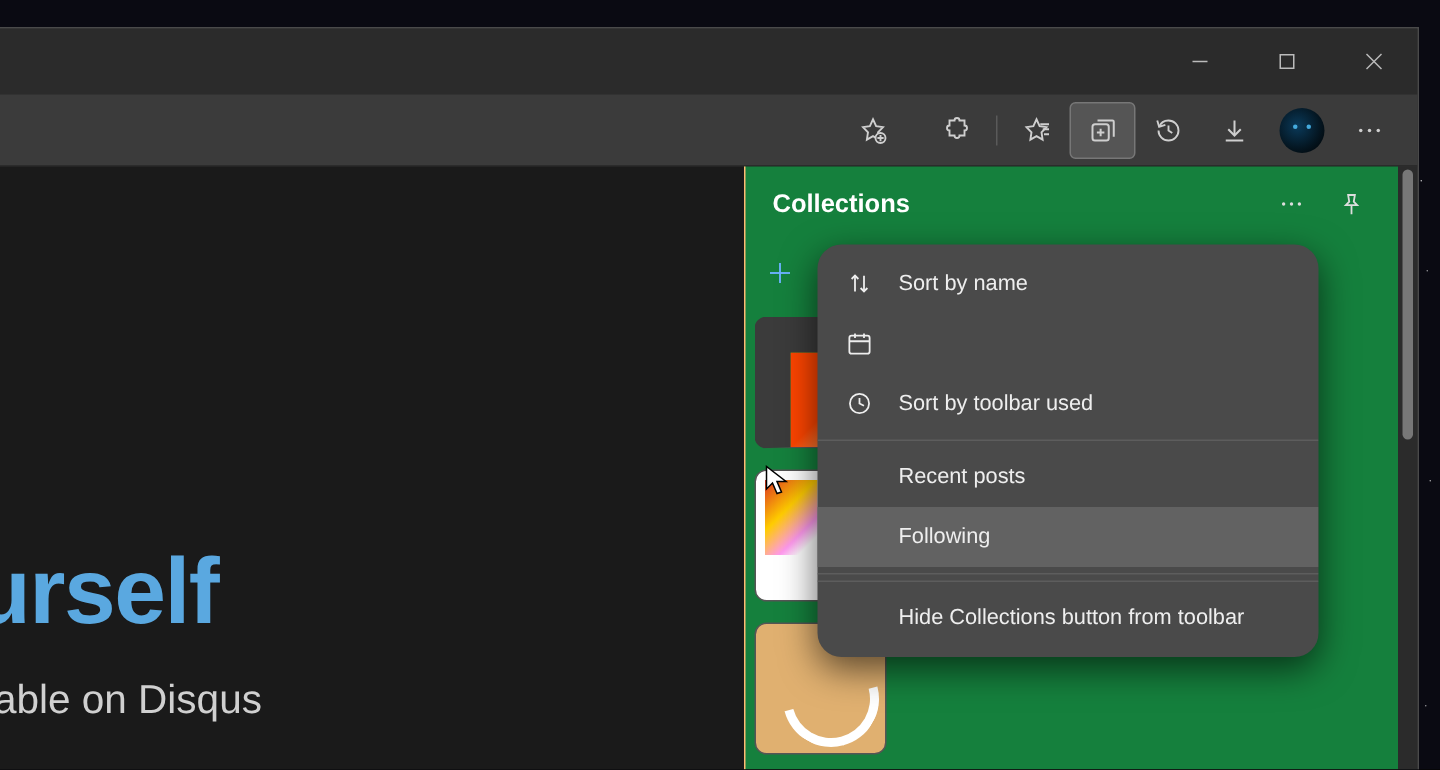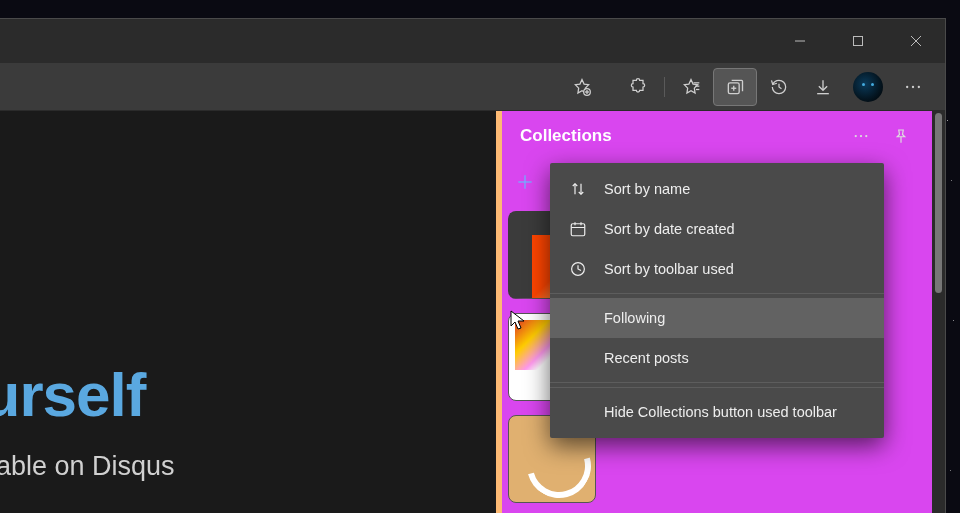--- a/index.html
+++ b/index.html
@@ -148,22 +148,22 @@
     border-radius: 50%;
   }
   
   
   .collections-panel {
     position: absolute;
     top: 0;
     right: 0;
     width: 436px;
     height: 100%;
-    background: #d946ef;
-    border-left: 6px solid #fdba74;
+    background: #15803d;
+    border-left: 1px solid #fdba74;
   }
   .col-header {
     display: flex;
     align-items: center;
     justify-content: space-between;
     height: 50px;
     padding: 0 14px 0 18px;
   }
   .col-title {
     color: #fff;
@@ -240,21 +240,21 @@
     transform: rotate(210deg);
   }
   
   
   .context-menu {
     position: absolute;
     top: 52px;
     left: 48px;
     width: 334px;
     background: #4a4a4a;
-    border-radius: 2px;
+    border-radius: 16px;
     box-shadow: 0 8px 24px rgba(0,0,0,0.6);
     overflow: hidden;
     padding: 6px 0;
   }
   .menu-item {
     display: flex;
     align-items: center;
     height: 40px;
     padding: 0 18px;
     color: #eee;
@@ -468,42 +468,41 @@
           </div>
           <div class="menu-item">
             <span class="micon">
               <svg viewBox="0 0 24 24" fill="none" stroke="currentColor" stroke-width="1.6">
                 <rect x="3" y="5" width="18" height="16" rx="2"></rect>
                 <line x1="3" y1="10" x2="21" y2="10"></line>
                 <line x1="8" y1="3" x2="8" y2="7"></line>
                   <line x1="16" y1="3" x2="16" y2="7"></line>
               </svg>
             </span>
-            <span>Sort by date created</span>
           </div>
           <div class="menu-item">
             <span class="micon">
               <svg viewBox="0 0 24 24" fill="none" stroke="currentColor" stroke-width="1.6">
                 <circle cx="12" cy="12" r="8.5"></circle>
                 <polyline points="12,7 12,12 16,14"></polyline>
               </svg>
             </span>
             <span>Sort by toolbar used</span>
           </div>
           <div class="menu-sep"></div>
+          <div class="menu-item noicon">
+            <span>Recent posts</span>
+          </div>
           <div class="menu-item hovered noicon">
             <span>Following</span>
-          </div>
-          <div class="menu-item noicon">
-            <span>Recent posts</span>
           </div>
           <div class="menu-sep"></div>
           <div class="menu-sep"></div>
           <div class="menu-item noicon">
-            <span>Hide Collections button used toolbar</span>
+            <span>Hide Collections button from toolbar</span>
           </div>
         </div>
       </div>
     </div>
 
     <div class="vscroll">
       <div class="vscroll-thumb"></div>
     </div>
 
   </div>

